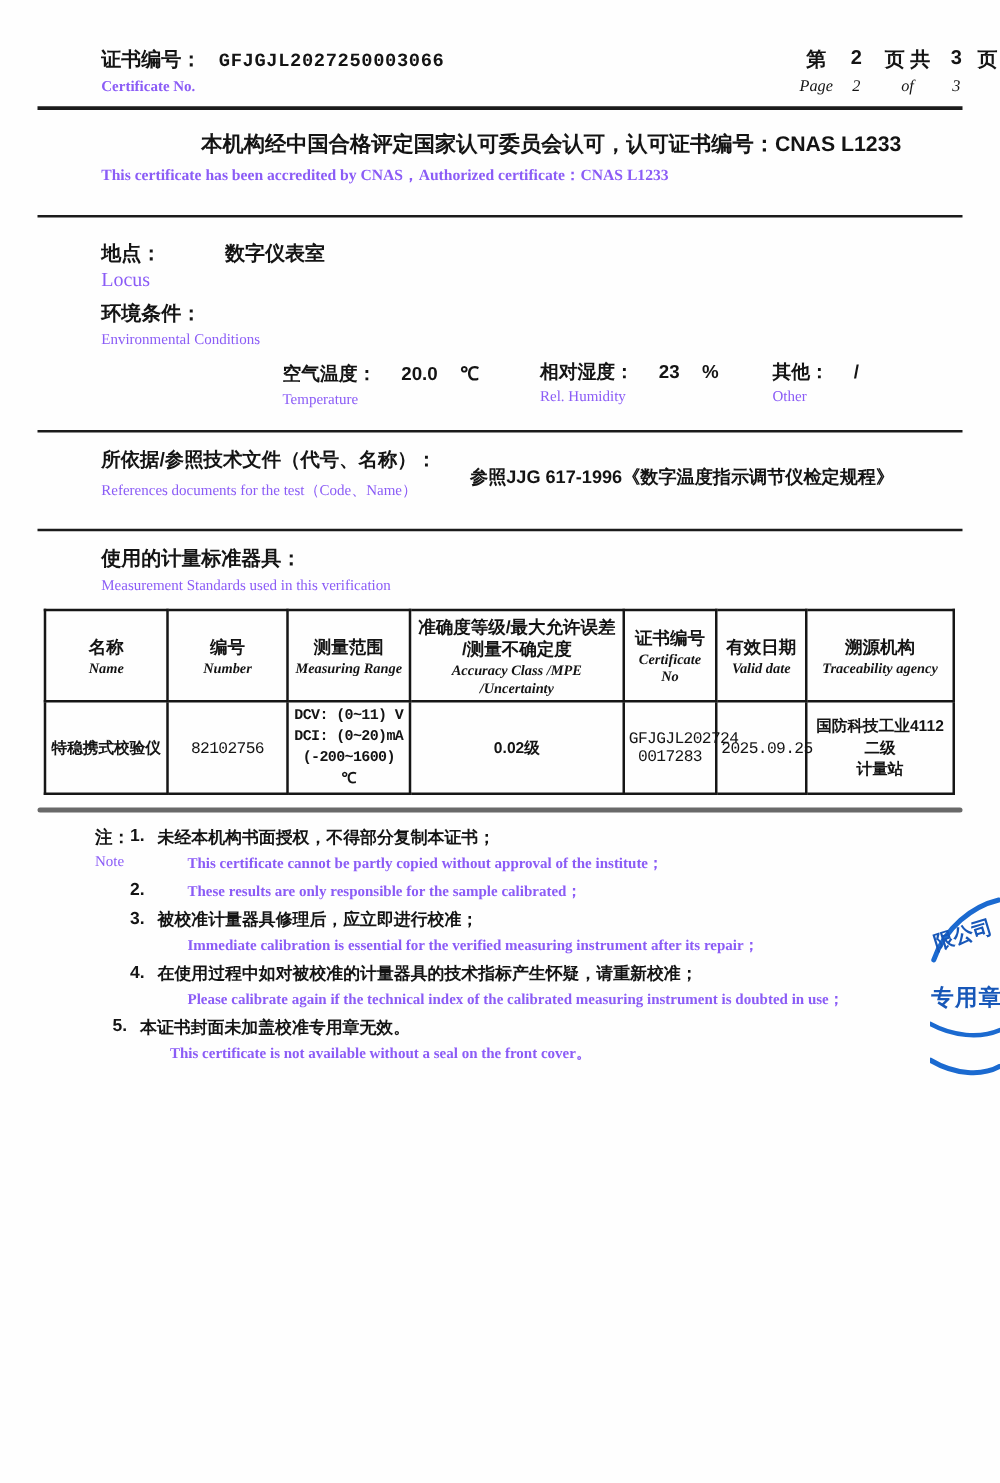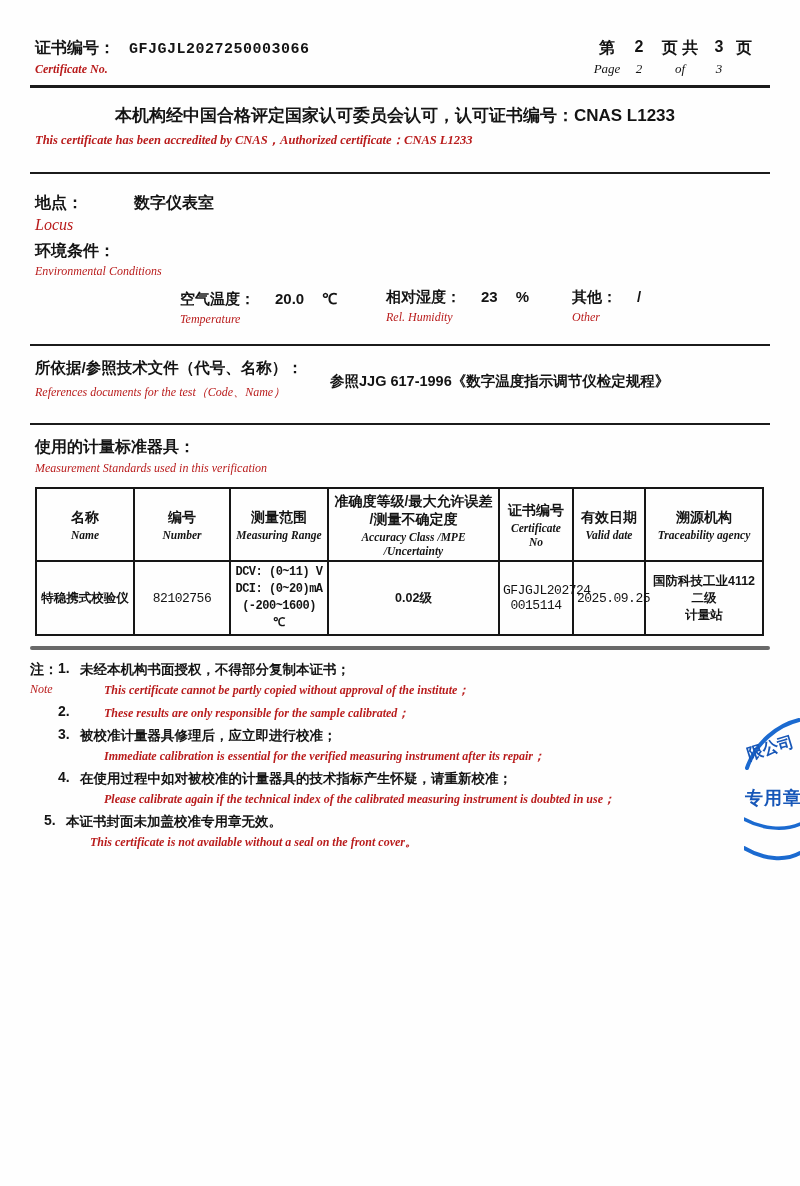--- a/index.html
+++ b/index.html
@@ -2,22 +2,22 @@
 <html><head>
 <meta charset="utf-8">
 <style>
   html,body{margin:0;padding:0;background:#e8e8e8;}
   .page{
     position:relative;width:800px;height:1186px;background:#fefefe;
     margin:0 auto;overflow:hidden;color:#141414;
     font-family:"Liberation Sans",sans-serif;
   }
   .zh{font-weight:700;}
-  .en{font-style:italic;font-family:"Liberation Serif",serif;color:#b91c1c;}
-  .abs{position:absolute;}
+  .en{font-family:"Liberation Serif",serif;color:#8b5cf6;}
+  .abs{position:absolute;margin-left:46px;}
   
   .rule{position:absolute;left:30px;right:30px;background:#1b1b1b;}
   .rule-thick{height:3px;}
   .rule-thin{height:2px;}
   .rule-gray{height:4px;background:#4f4f4f;opacity:.85;border-radius:2px;}
   
   .hdr-left{left:35px;top:38px;}
   .hdr-cert-line{font-size:16px;}
   .hdr-cert-label{font-size:16px;font-weight:700;}
   .hdr-cert-number{font-family:"Liberation Mono",monospace;font-weight:700;font-size:15px;letter-spacing:.5px;margin-left:14px;}
@@ -212,21 +212,21 @@
       <td>
         <div class="cell-range">DCV: (0~11) V</div>
         <div class="cell-range">DCI: (0~20)mA</div>
         <div class="cell-range">(-200~1600) ℃</div>
       </td>
       <td>
         <div class="cell-zh">0.02级</div>
       </td>
       <td>
         <div class="cell-num">GFJGJL202724</div>
-        <div class="cell-num">0015114</div>
+        <div class="cell-num">0017283</div>
       </td>
       <td>
         <div class="cell-num">2025.09.25</div>
       </td>
       <td>
         <div class="cell-zh">国防科技工业4112二级</div>
         <div class="cell-zh">计量站</div>
       </td>
     </tr>
   </tbody>

